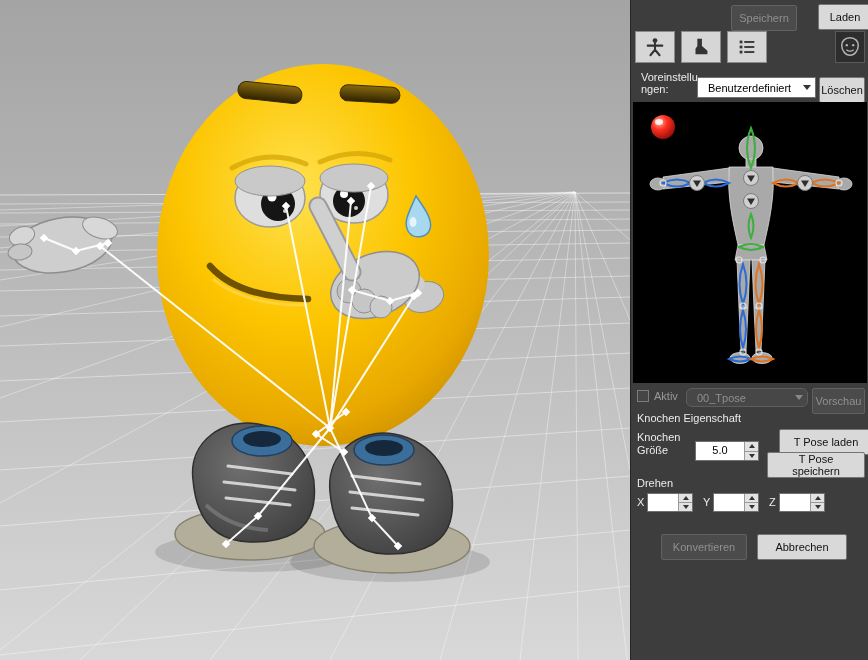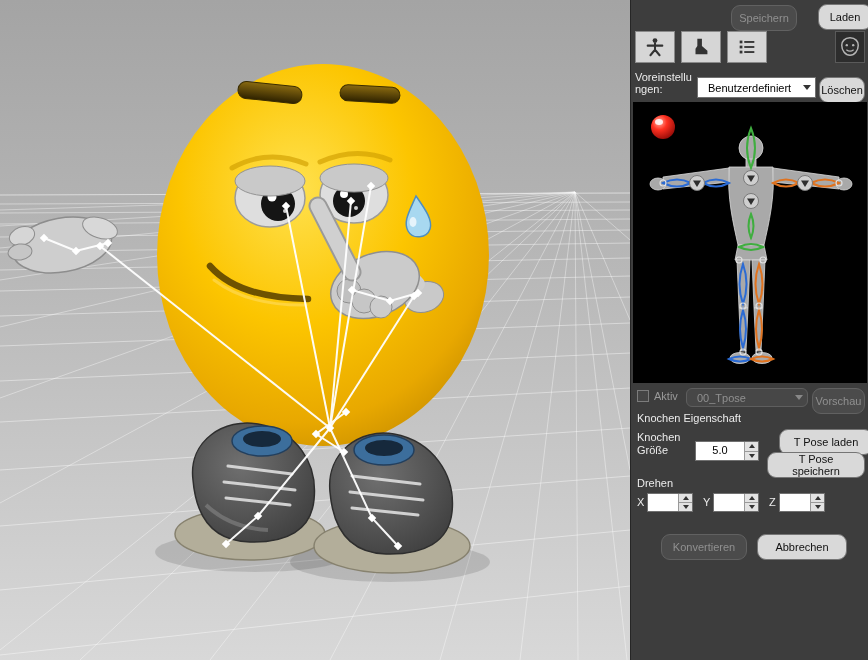--- a/index.html
+++ b/index.html
@@ -8,21 +8,21 @@
   
   #viewport{position:absolute;left:0;top:0;width:630px;height:660px;}
   #viewport svg{display:block;}
   
   #panel{position:absolute;left:630px;top:0;width:238px;height:660px;
          background:#3d3d3d;border-left:1px solid #262626;box-sizing:border-box;}
   .lbl{position:absolute;font-size:11px;color:#ececec;line-height:13px;}
   .lbl.dim{color:#9a9a9a;}
   .btn{position:absolute;display:flex;align-items:center;justify-content:center;
        font-size:11px;font-family:inherit;background:#d9d9d9;border:1px solid #757575;
-       color:#111;box-sizing:border-box;padding:12px;border-radius:9px;cursor:default;}
+       color:#111;box-sizing:border-box;padding:12px;border-radius:2px;cursor:default;}
   .btn.dim{background:#4b4b4b;border-color:#616161;color:#909090;}
   .toolbar{position:absolute;left:4px;top:31px;width:230px;height:34px;}
   .tbtn{position:absolute;top:0;width:40px;height:32px;background:#d6d6d6;
         border:1px solid #8a8a8a;display:flex;align-items:center;justify-content:center;
         box-sizing:border-box;padding:0;}
   .tbtn.dark{background:#2d2d2d;border-color:#5a5a5a;}
   .dd{position:absolute;background:#fff;border:1px solid #707070;display:flex;
       align-items:center;box-sizing:border-box;}
   .dd-text{flex:1;padding:0 10px;font-size:11px;color:#000;white-space:nowrap;overflow:hidden;}
   .dd-arrow{width:0;height:0;border-left:4px solid transparent;border-right:4px solid transparent;
@@ -34,21 +34,21 @@
   .spin-val{flex:1;font-size:11px;color:#000;padding:2px 3px;overflow:hidden;text-align:center;}
   .spin-btns{width:13px;display:flex;flex-direction:column;border-left:1px solid #999;}
   .spin-btn{flex:1;background:#e2e2e2;display:flex;align-items:center;justify-content:center;
             border-bottom:1px solid #999;}
   .spin-btn:last-child{border-bottom:none;}
   .arr-up{width:0;height:0;border-left:3px solid transparent;border-right:3px solid transparent;border-bottom:4px solid #333;}
   .arr-down{width:0;height:0;border-left:3px solid transparent;border-right:3px solid transparent;border-top:4px solid #333;}
   .checkbox{position:absolute;width:12px;height:12px;background:#454545;border:1px solid #7c7c7c;box-sizing:border-box;}
   #bodymap{position:absolute;left:2px;top:102px;width:234px;height:281px;background:#000;}
   #title{left:4px;top:3px;width:102px;}
-  #presets-label{left:4px;top:71px;width:60px;overflow-wrap:anywhere;line-height:12px;}
+  #presets-label{left:10px;top:71px;width:60px;overflow-wrap:anywhere;line-height:12px;}
   #bonesize-label{left:6px;top:431px;width:48px;}
 </style>
 </head>
 <body>
 
 <div id="app">
 
   <div id="viewport">
     <svg width="630" height="660" viewBox="0 0 630 660">
       <defs>

